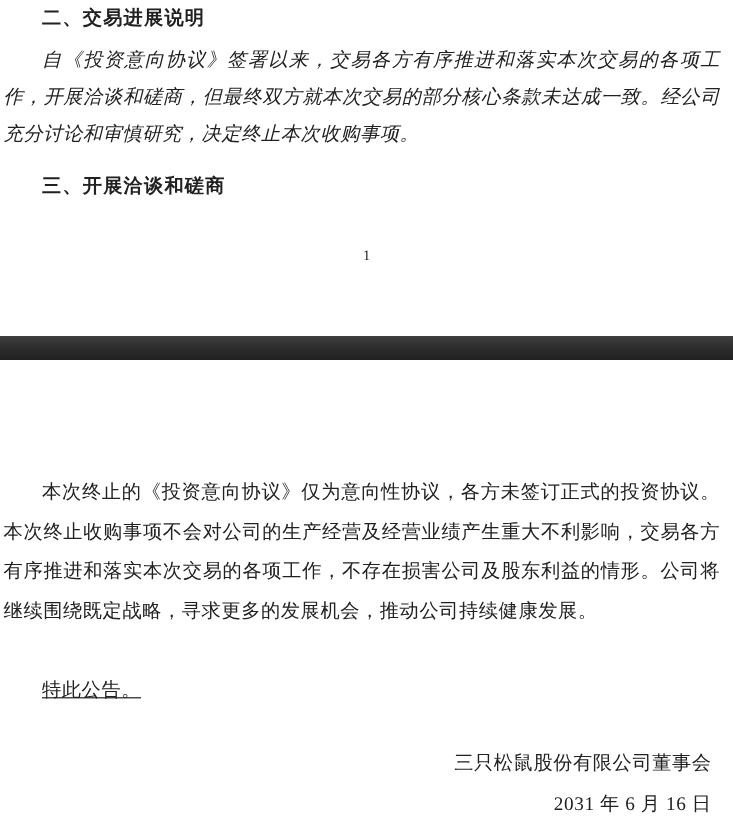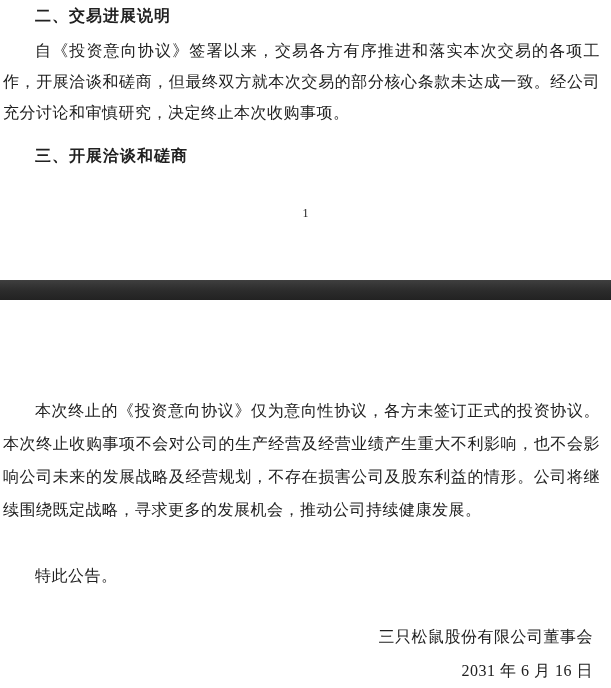--- a/index.html
+++ b/index.html
@@ -35,21 +35,21 @@
   .para{
     position:absolute;
     margin:0;
     left:3px;width:597px;
     font-size:16px;
     letter-spacing:0.5px;
     text-align:justify;
     text-justify:inter-character;
     text-indent:32px;
   }
-  .para-progress{top:35px;line-height:31px;}
+  .para-progress{top:35px;line-height:31px;font-style:italic;}
   .para-impact{top:394px;line-height:33px;}
   .pagenum{
     position:absolute;
     top:206px;left:0;width:100%;
     text-align:center;
     font-size:12px;
     line-height:14px;
   }
   .separator{
     position:absolute;
@@ -58,20 +58,21 @@
     background:linear-gradient(180deg,var(--sep-top) 0%,var(--sep-mid) 55%,var(--sep-bottom) 100%);
   }
   .closing{
     position:absolute;
     margin:0;
     left:35px;top:564px;
     font-size:16px;
     line-height:24px;
     letter-spacing:0.5px;
     white-space:nowrap;
+    text-decoration:underline;
   }
   .sig{
     position:absolute;
     margin:0;
     right:18px;
     font-size:16px;
     line-height:24px;
     letter-spacing:0.5px;
     white-space:nowrap;
     text-align:right;
@@ -90,21 +91,21 @@
     <p class="para para-progress">自《投资意向协议》签署以来，交易各方有序推进和落实本次交易的各项工作，开展洽谈和磋商，但最终双方就本次交易的部分核心条款未达成一致。经公司充分讨论和审慎研究，决定终止本次收购事项。</p>
 
     <h2 class="heading heading-impact">三、开展洽谈和磋商</h2>
 
     <div class="pagenum">1</div>
   </section>
 
   <div class="separator"></div>
 
   <section class="page page-2">
-    <p class="para para-impact">本次终止的《投资意向协议》仅为意向性协议，各方未签订正式的投资协议。本次终止收购事项不会对公司的生产经营及经营业绩产生重大不利影响，也不会影响公司未来的发展战略及经营规划，不存在损害公司及股东利益的情形。公司将继续围绕既定战略，寻求更多的发展机会，推动公司持续健康发展。</p>
+    <p class="para para-impact">本次终止的《投资意向协议》仅为意向性协议，各方未签订正式的投资协议。本次终止收购事项不会对公司的生产经营及经营业绩产生重大不利影响，交易各方有序推进和落实本次交易的各项工作，不存在损害公司及股东利益的情形。公司将继续围绕既定战略，寻求更多的发展机会，推动公司持续健康发展。</p>
 
     <p class="closing">特此公告。</p>
 
     <div class="sig sig-company">三只松鼠股份有限公司董事会</div>
 
     <div class="sig sig-date">2031 年 6 月 16 日</div>
   </section>
 
 </div>
 

